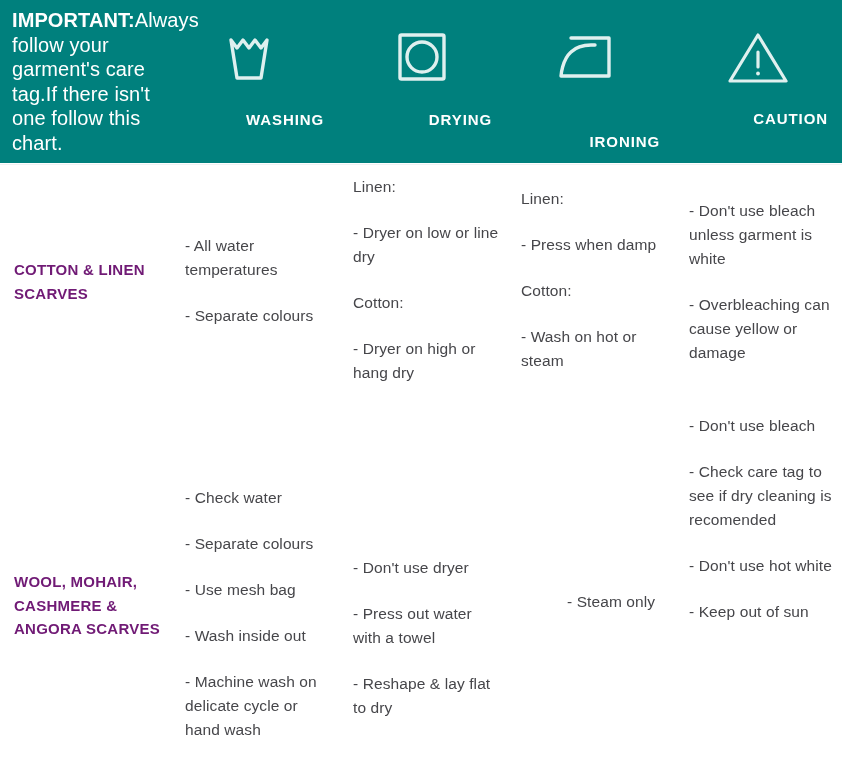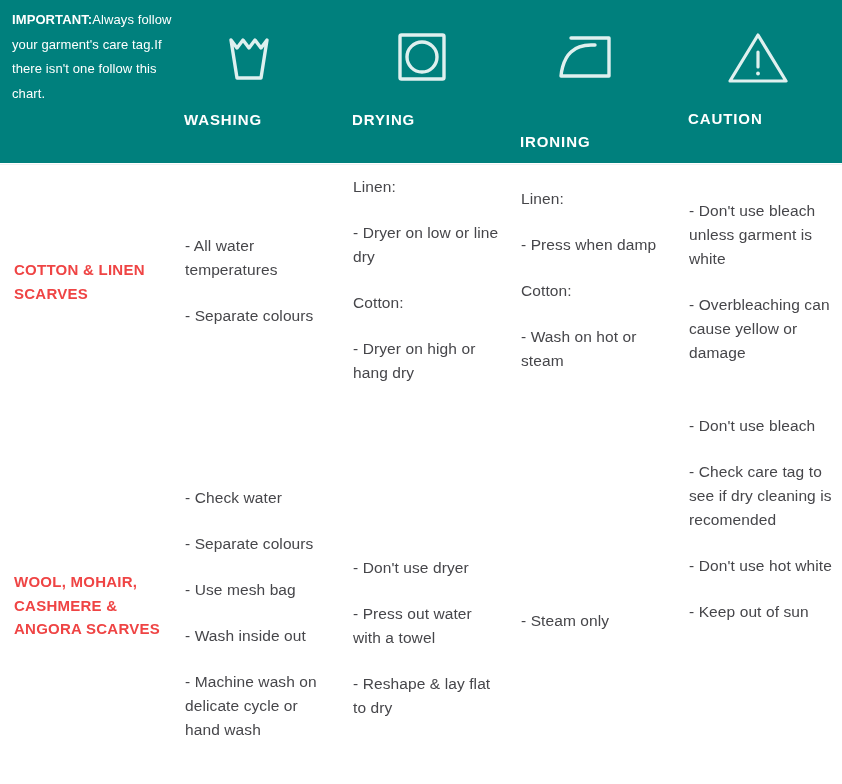--- a/index.html
+++ b/index.html
@@ -32,33 +32,33 @@
     background: #00807d;
     box-sizing: border-box;
   }
 
   .important-note {
     position: absolute;
     left: 12px;
     top: 8px;
     width: 165px;
     color: #ffffff;
-    font-size: 13px;
+    font-size: 20px;
     line-height: 24.5px;
     letter-spacing: 0.1px;
   }
   .important-note .strong {
     font-weight: bold;
   }
 
   .hcol {
     position: absolute;
     top: 0;
     height: 163px;
-    text-align: left;
+    text-align: right;
   }
   .hcol .icon-wrap {
     position: absolute;
     left: 50%;
     transform: translateX(-50%);
   }
   .hcol .hlabel {
     position: absolute;
     left: 0;
     width: 100%;
@@ -107,41 +107,41 @@
   }
   .cell p:last-child { margin-bottom: 0; }
 
   .rowlabel {
     position: absolute;
     left: 14px;
     width: 165px;
     font-size: 15px;
     font-weight: bold;
     line-height: 23.5px;
-    color: #ef4444;
+    color: #701a75;
     letter-spacing: 0.25px;
   }
 
   .c-wash    { left: 185px; width: 150px; }
   .c-dry     { left: 353px; width: 150px; }
   .c-iron    { left: 521px; width: 150px; }
   .c-caution { left: 689px; width: 145px; }
 
   
   #r1-label   { top: 258px; }
   #r1-wash    { top: 234px; }
   #r1-dry     { top: 175px; }
   #r1-iron    { top: 187px; }
   #r1-caution { top: 199px; }
 
   
   #r2-label   { top: 570px; }
   #r2-wash    { top: 486px; }
   #r2-dry     { top: 556px; }
-  #r2-iron    { top: 609px; }
+  #r2-iron    { top: 590px; margin-left: 46px; }
   #r2-caution { top: 414px; }
 </style>
 </head>
 <body>
 
 <div class="chart">
 
   <div class="header">
 
     <div class="important-note"><span class="strong">IMPORTANT:</span><span>Always follow your garment's care tag.If there isn't one follow this chart.</span></div>

